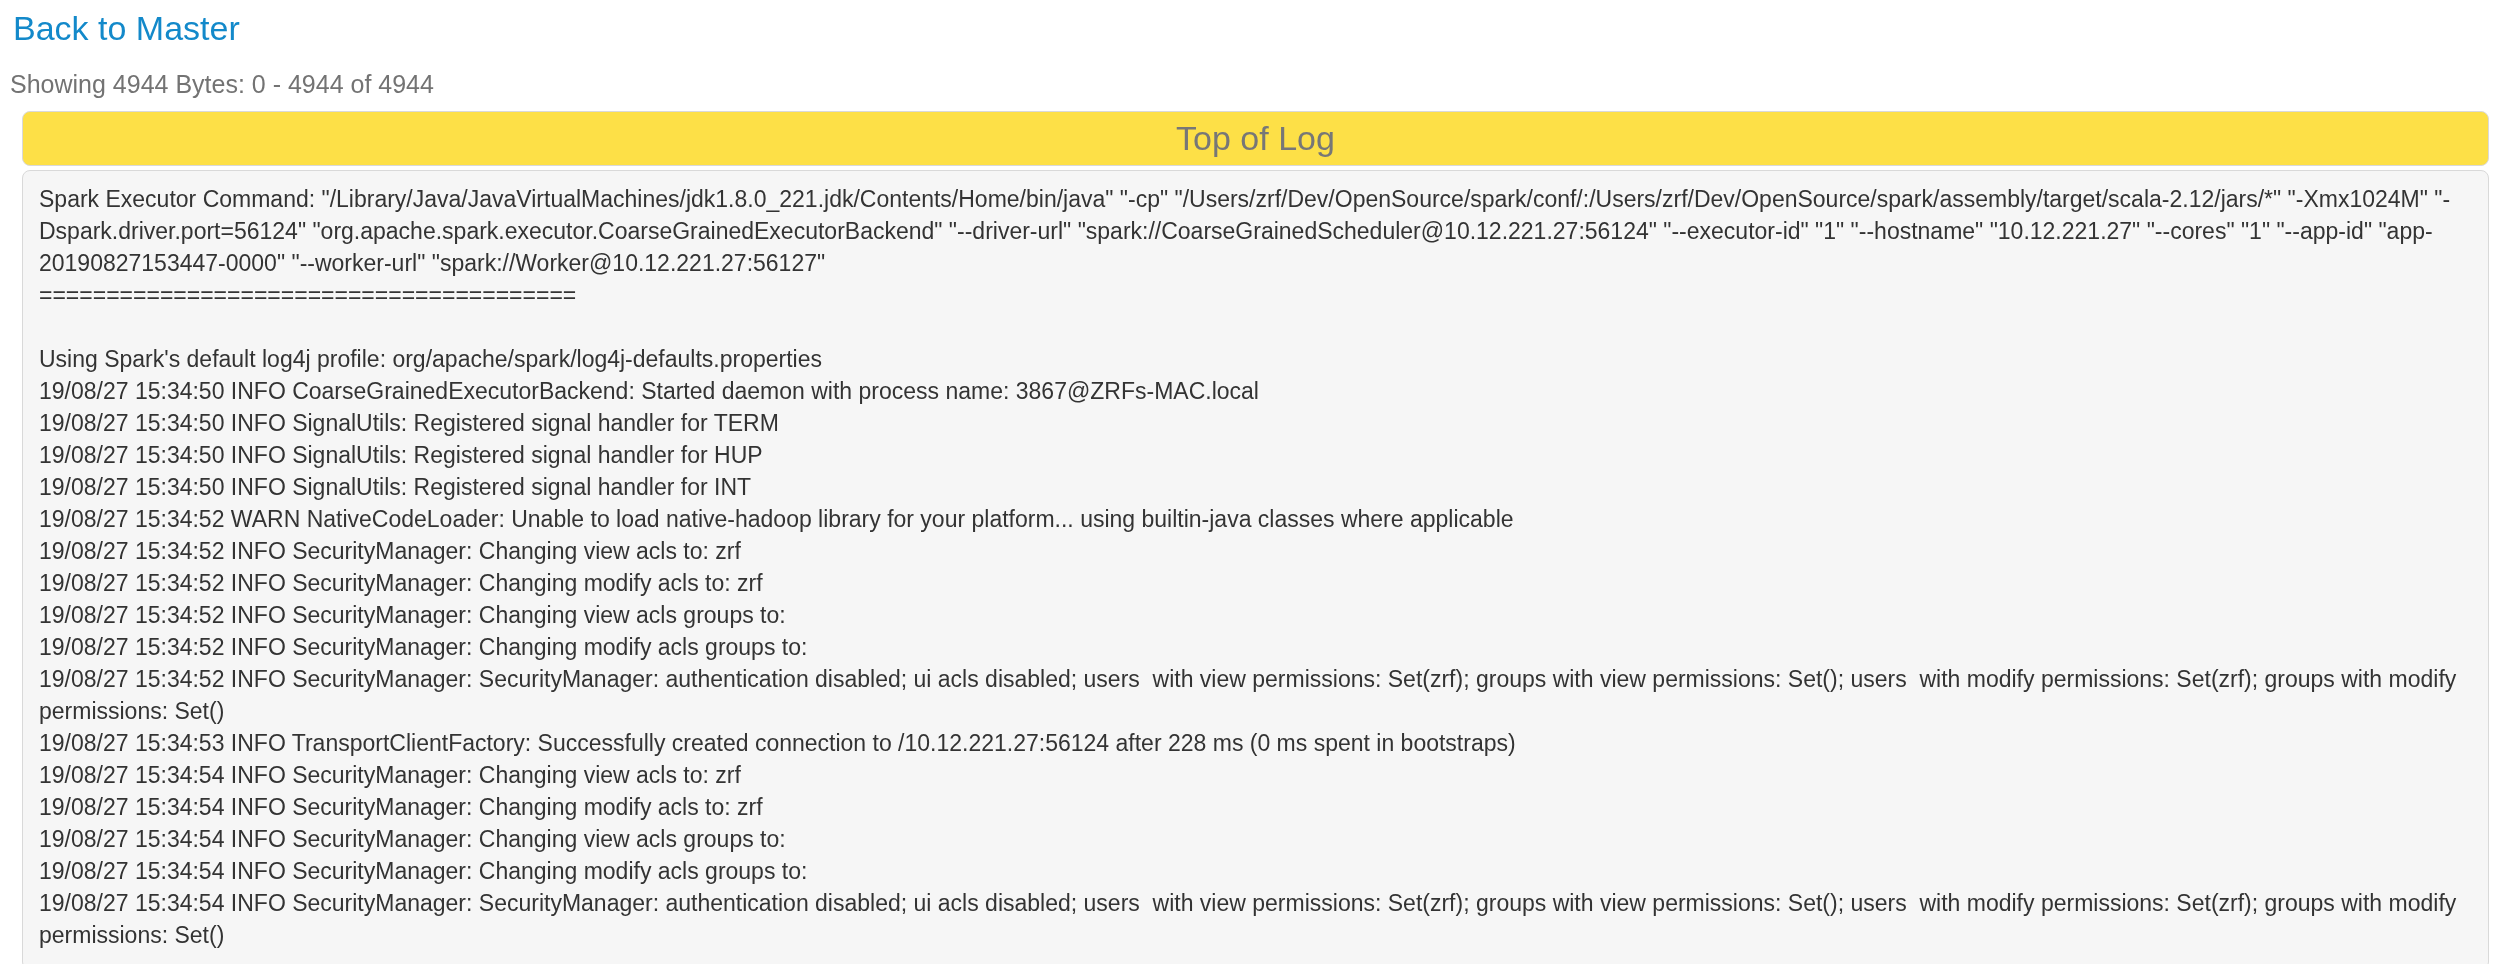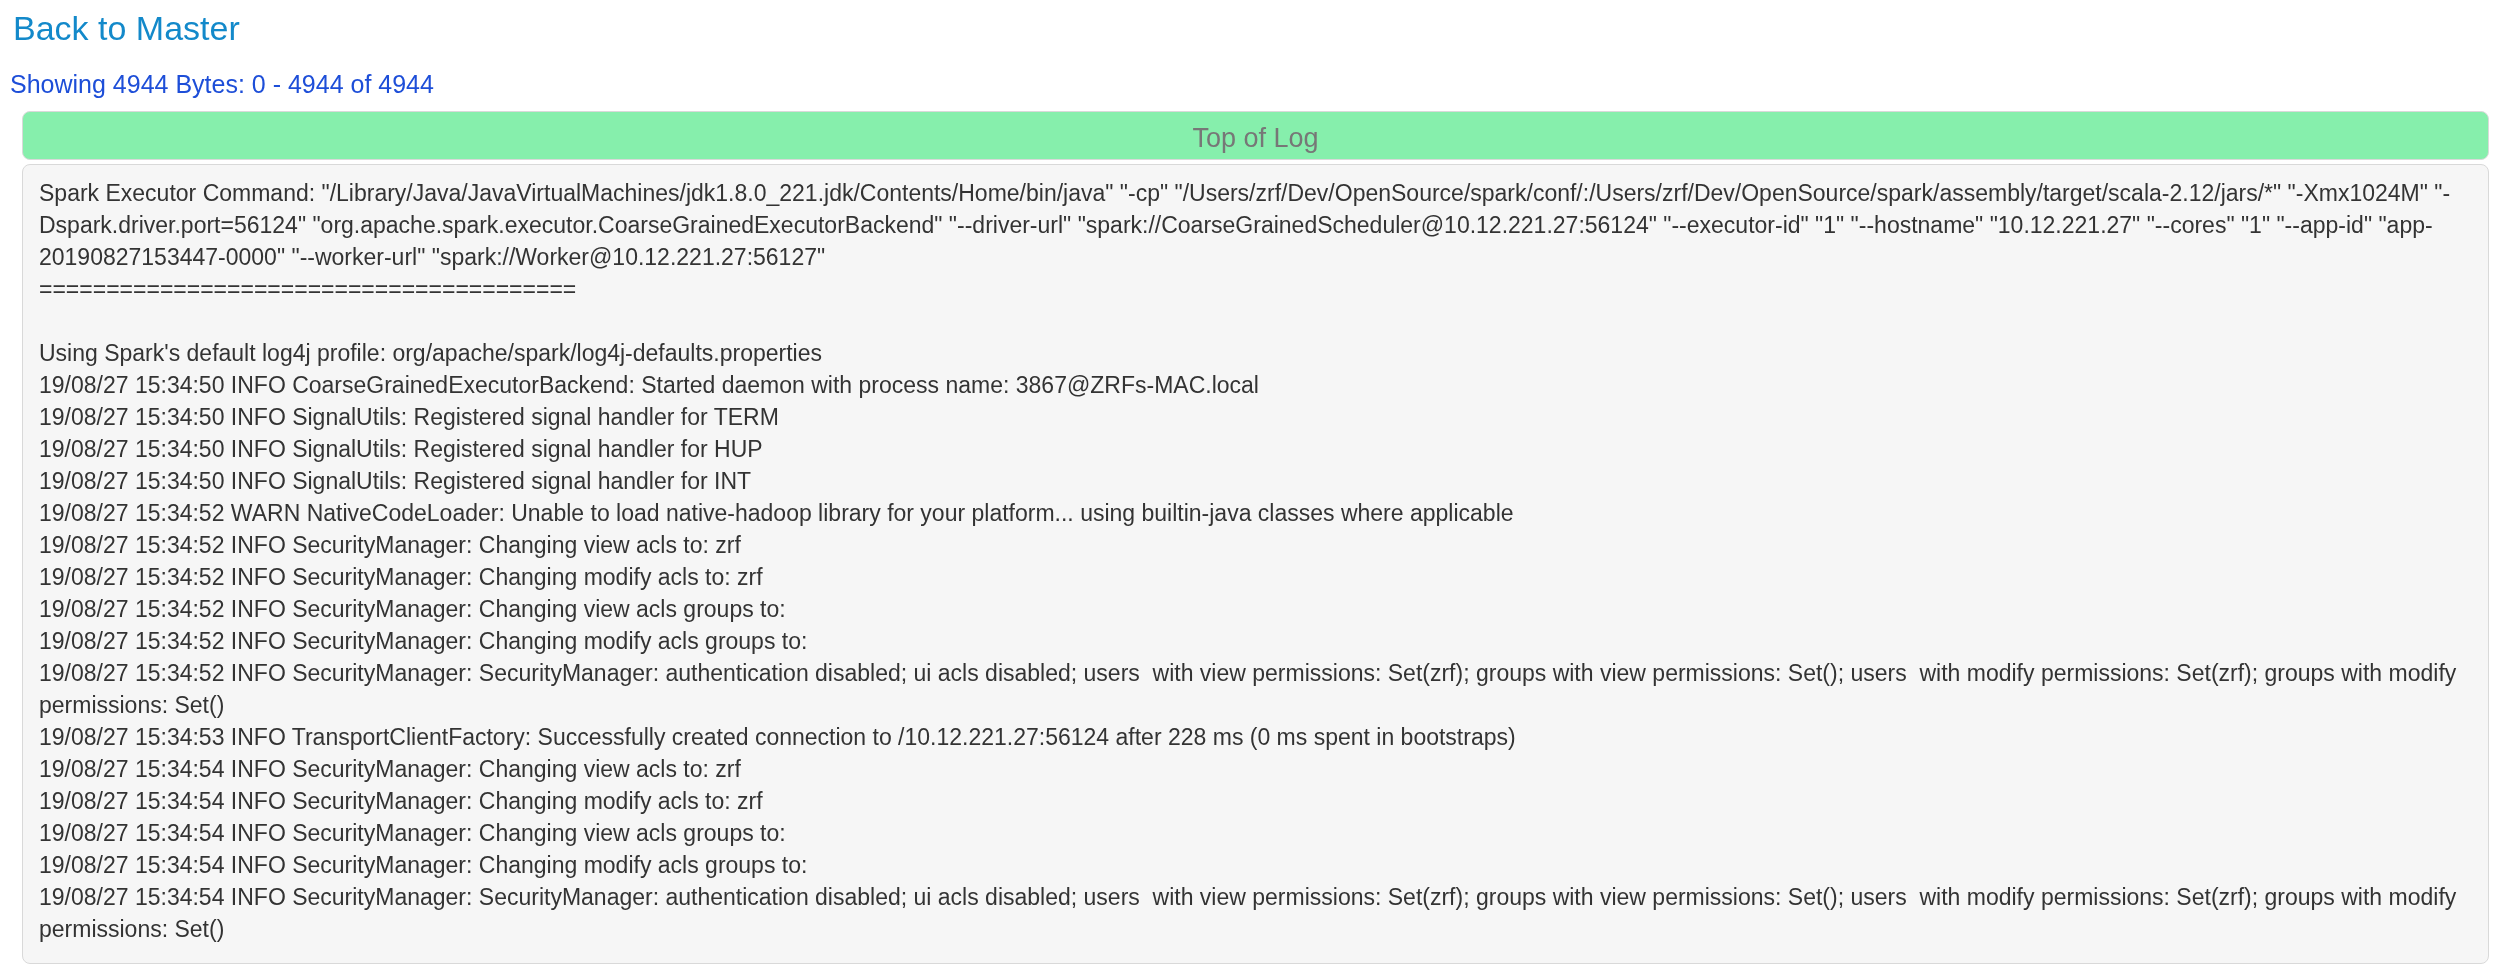--- a/index.html
+++ b/index.html
@@ -17,32 +17,32 @@
     font-size: 34px;
     line-height: 28px;
     color: #1389ca;
     text-decoration: none;
     cursor: pointer;
   }
   .byte-range {
     margin: 26px 4px 0 10px;
     font-size: 25px;
     line-height: 28px;
-    color: #1d4ed8;
+    color: #737373;
   }
   .top-of-log {
     margin: 13px 21px 4px 22px;
-    height: 49px;
+    height: 55px;
     line-height: 53px;
     text-align: center;
-    background: #86efac;
+    background: #fde047;
     border: 1px solid #d9d9d9;
     border-radius: 8px;
     color: #777777;
-    font-size: 27px;
+    font-size: 34px;
     cursor: pointer;
   }
   .log-content {
     margin: 0 21px 0 22px;
     background: #f6f6f6;
     border: 1px solid #d9d9d9;
     border-radius: 8px;
     padding: 12px 16px;
     font-family: "Liberation Sans", "DejaVu Sans", sans-serif;
     font-size: 23px;

